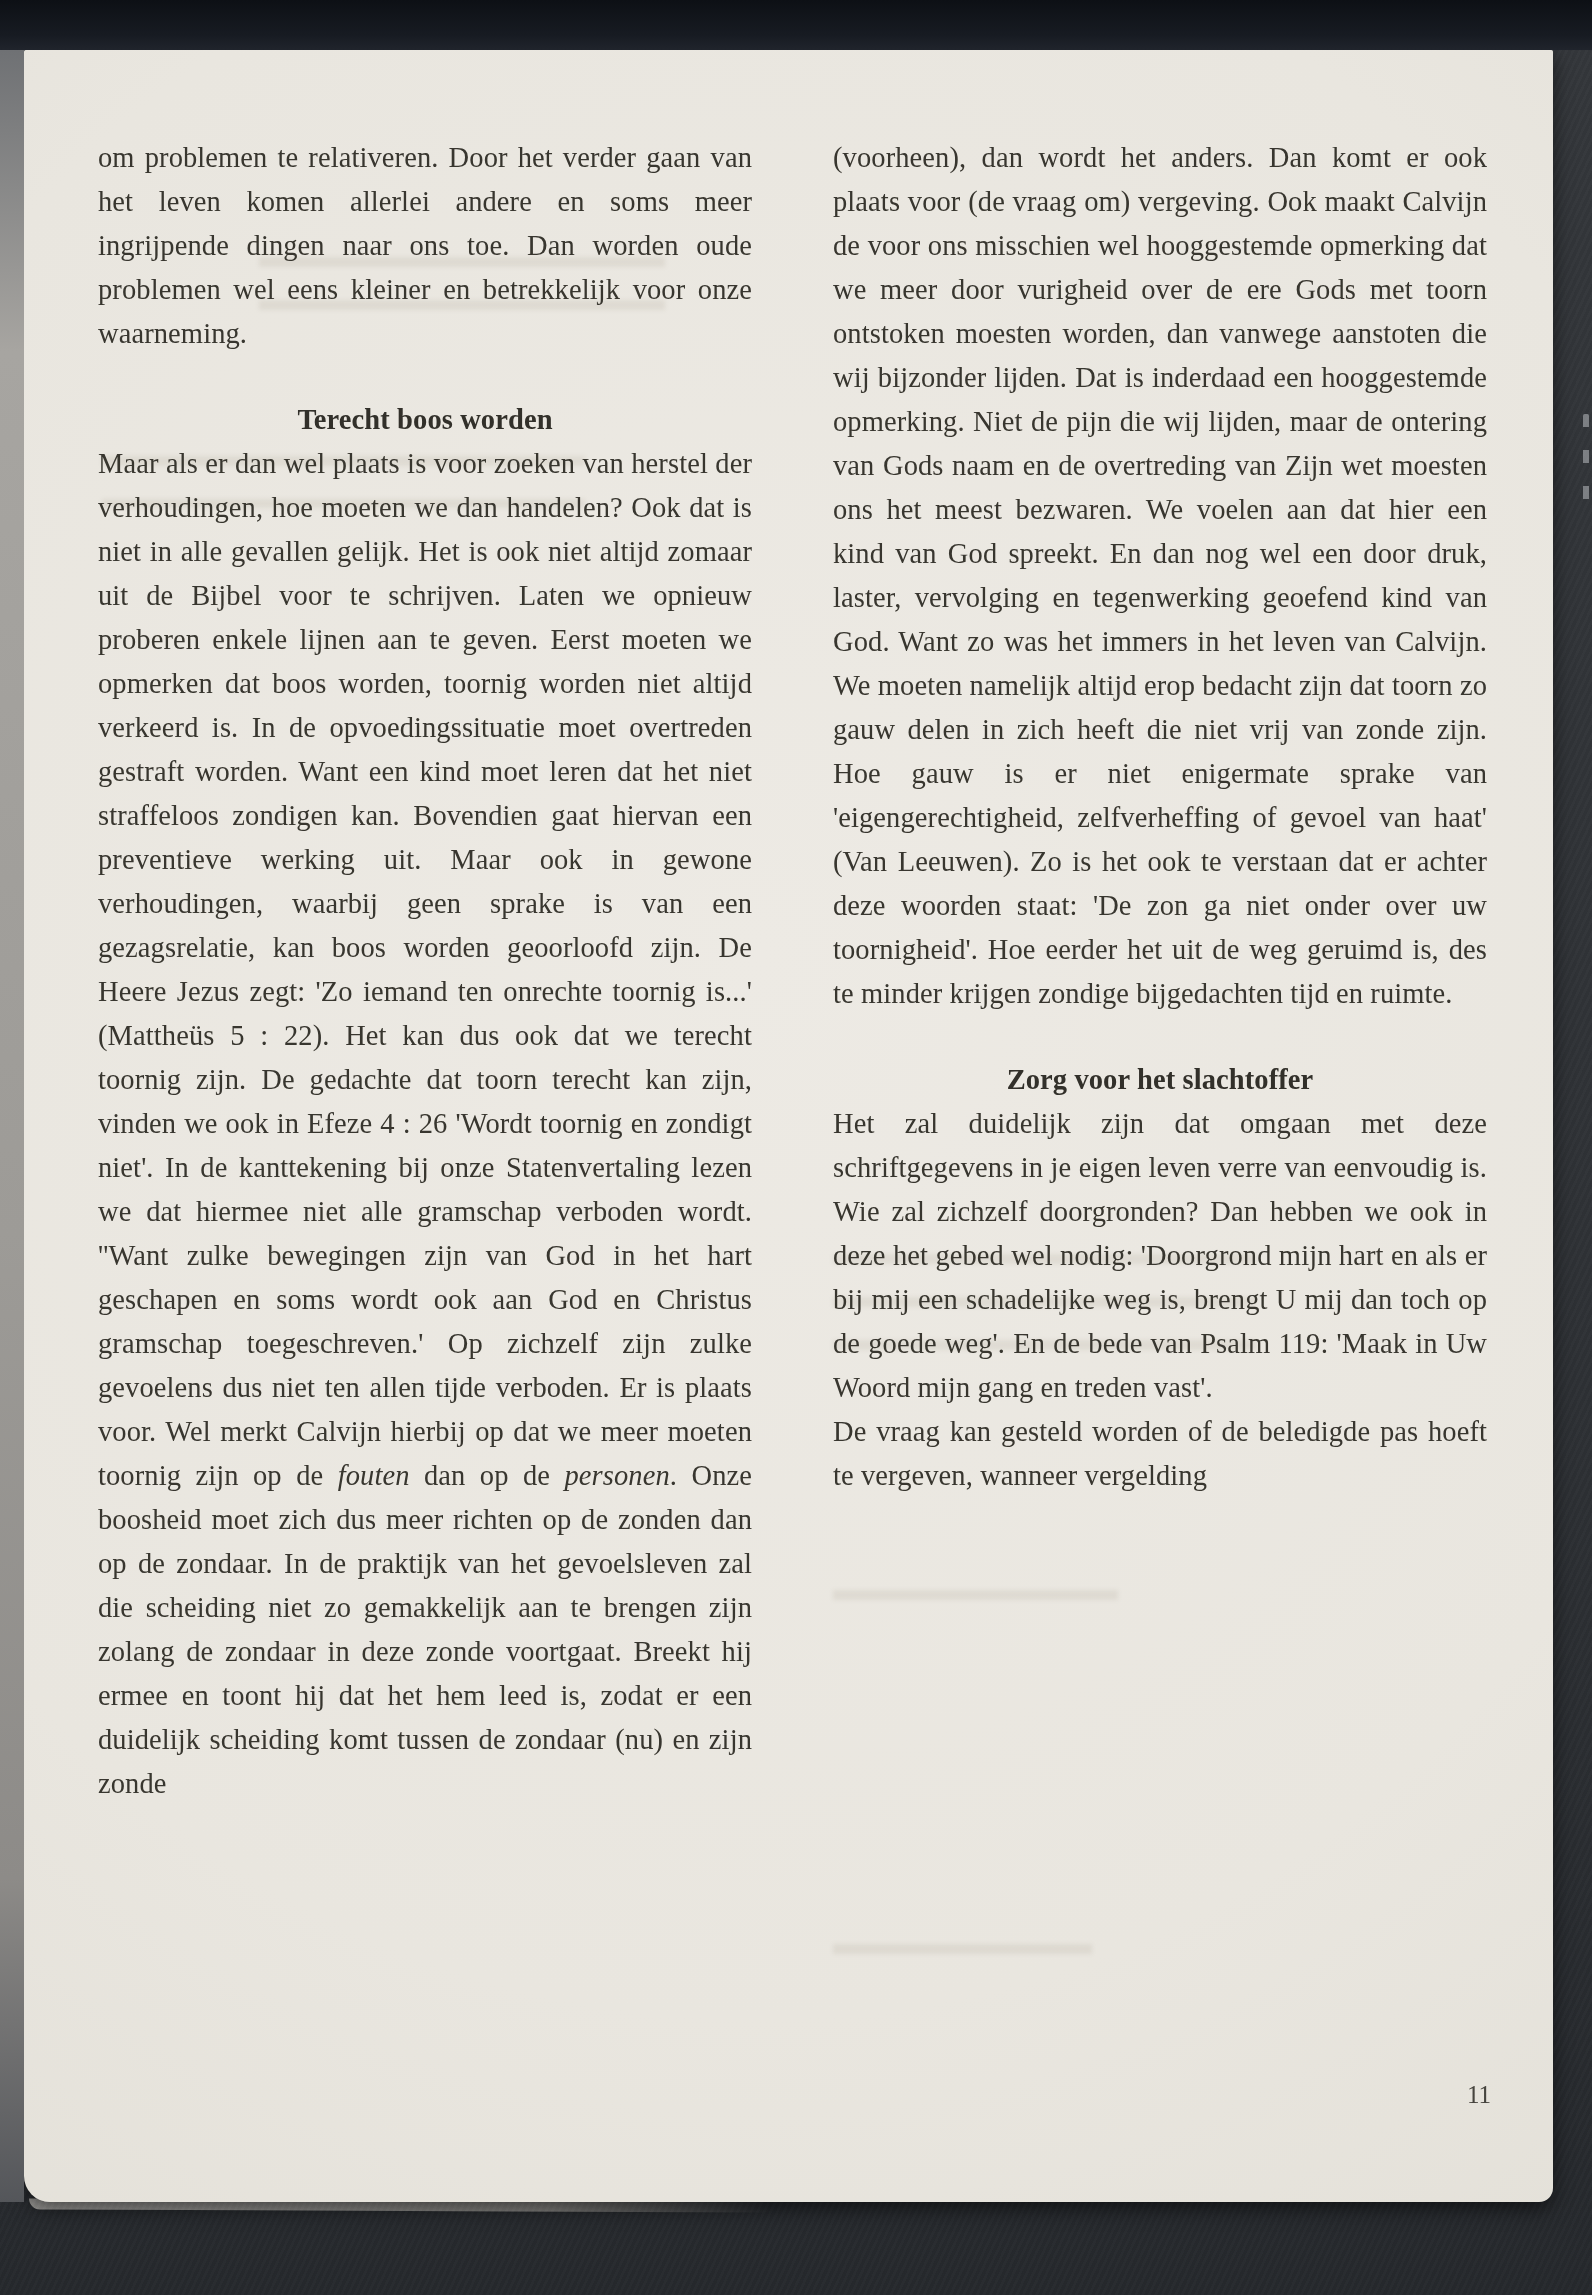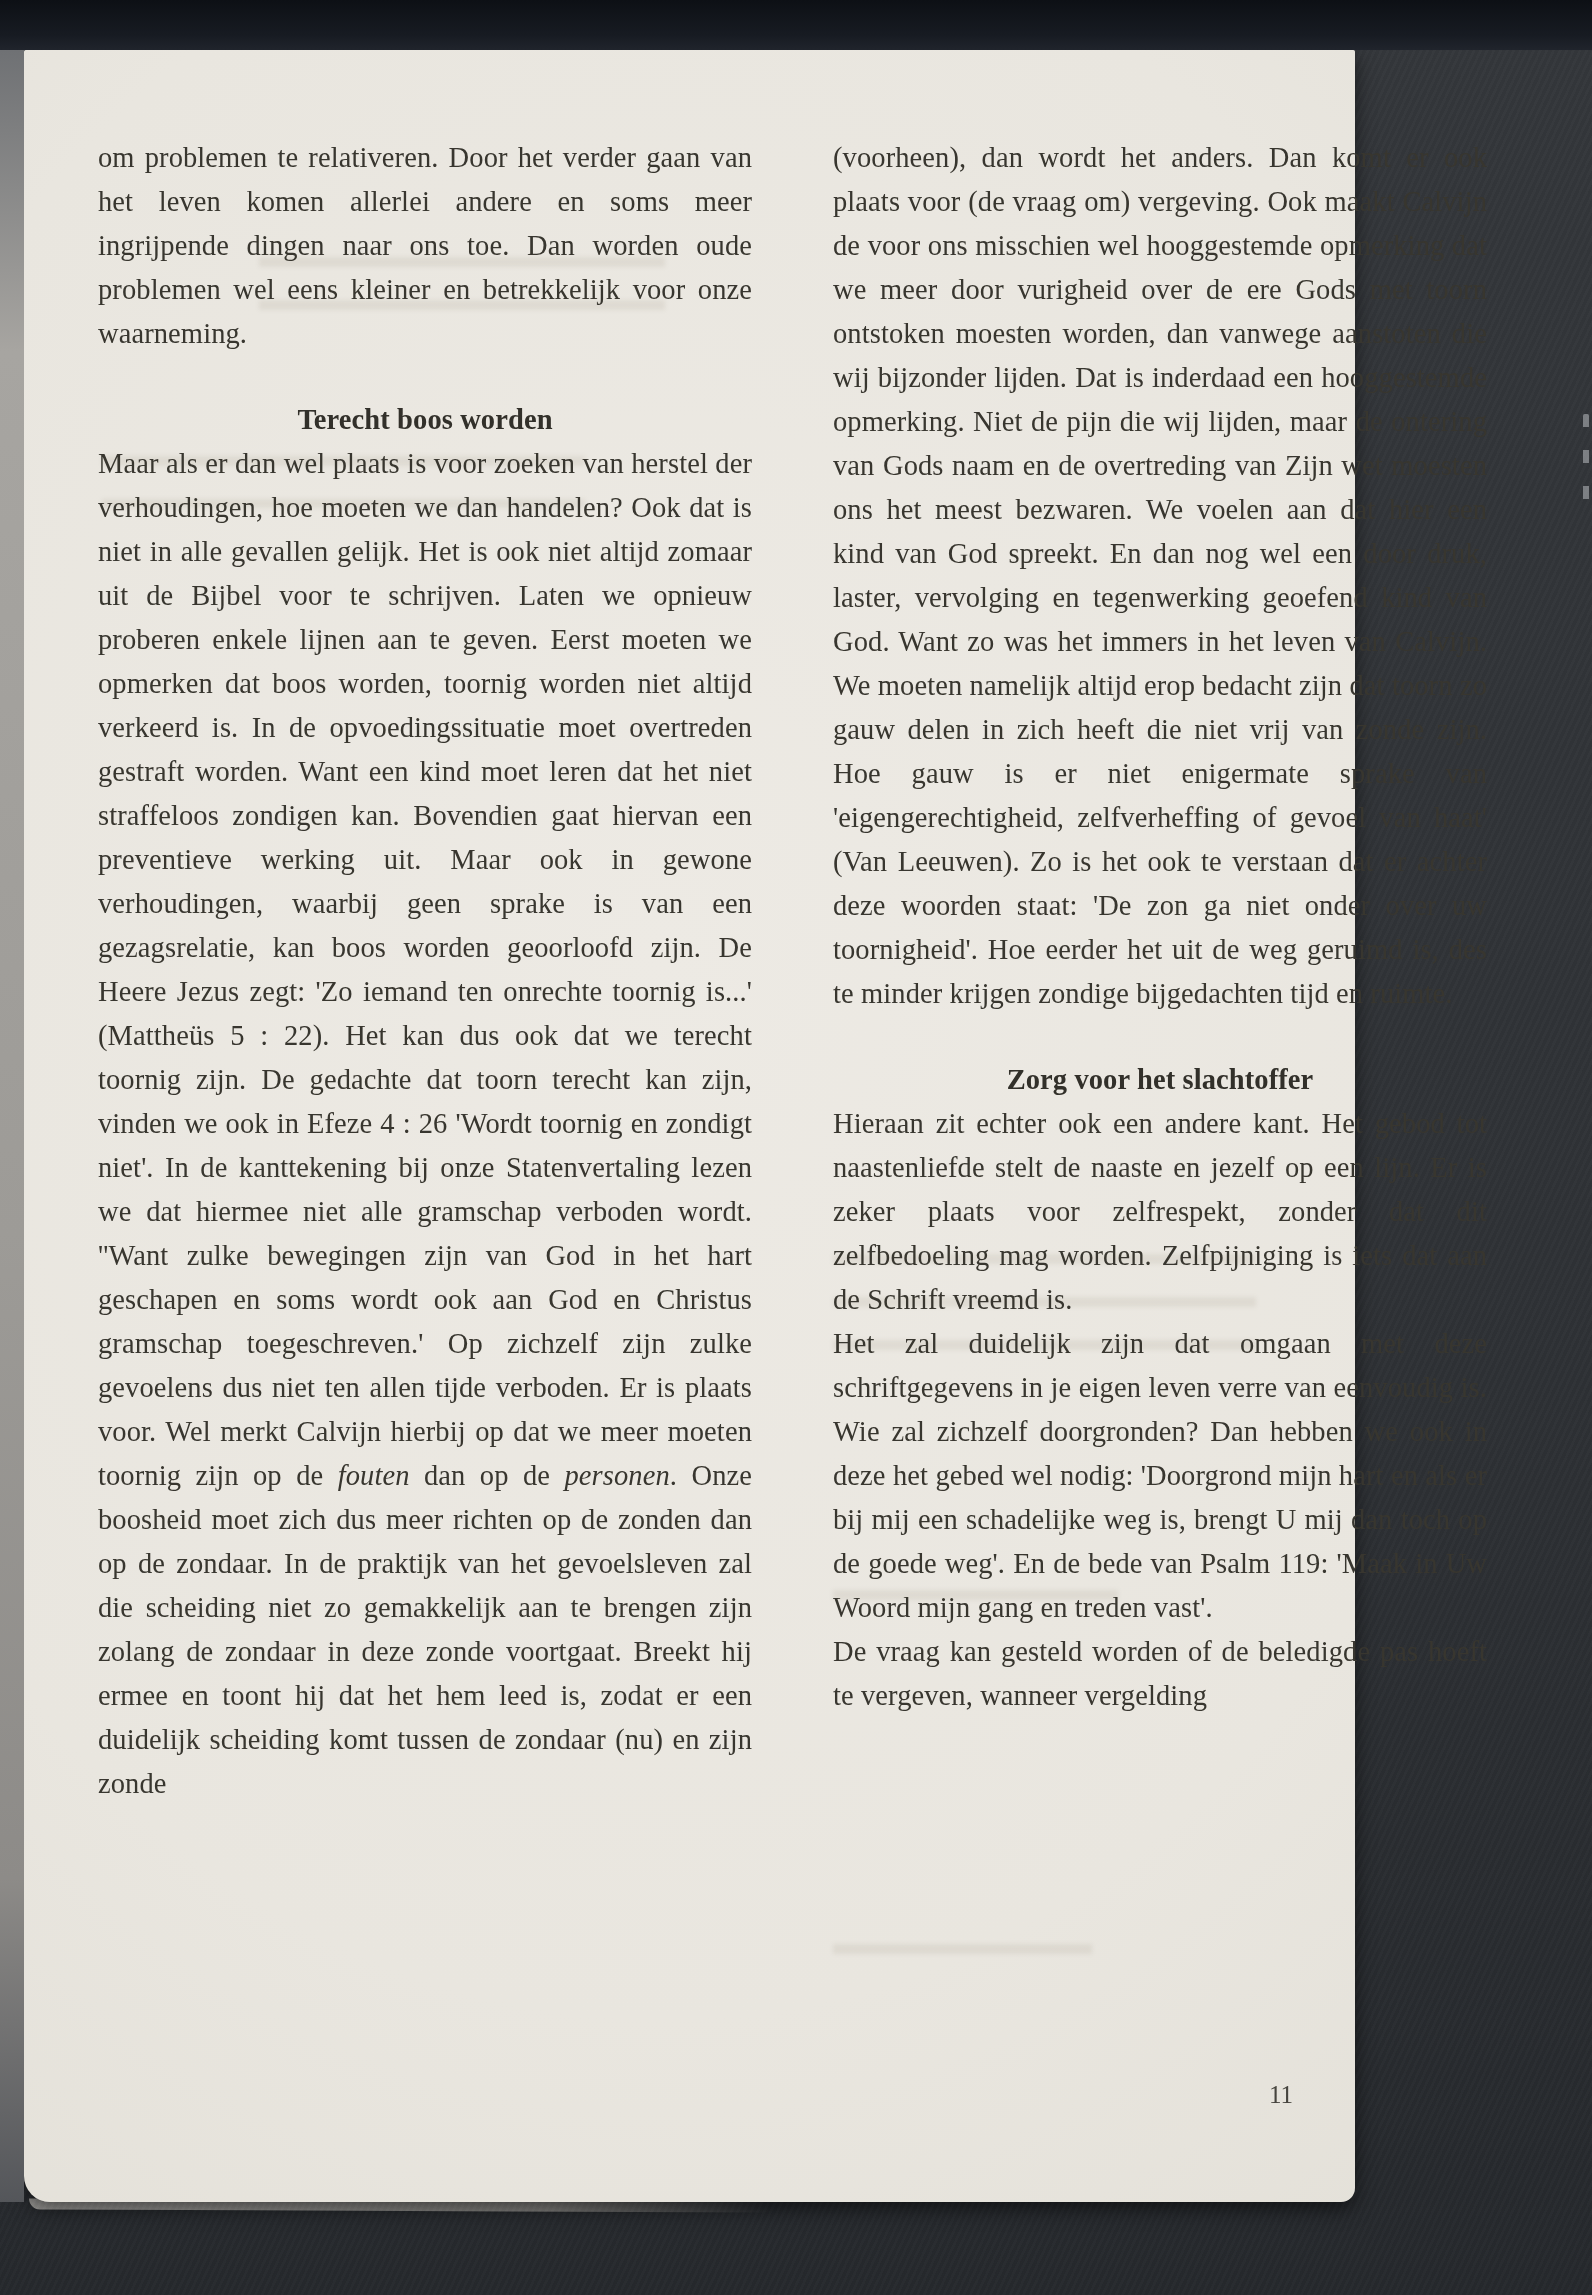--- a/index.html
+++ b/index.html
@@ -20,21 +20,21 @@
     position:absolute; top:0; left:0; width:1592px; height:50px;
     background: linear-gradient(180deg, #0d1015 0%, #171b22 70%, #20242c 100%);
     z-index:3;
   }
   .left-strip {
     position:absolute; left:0; top:50px; width:24px; height:2152px;
     background: linear-gradient(180deg, #6f7174 0%, #a7a5a1 14%, #9d9b97 55%, #8d8b88 85%, #54565a 100%);
     z-index:2;
   }
   .paper {
-    position:absolute; left:24px; top:50px; width:1331px; height:2152px;
+    position:absolute; left:24px; top:50px; width:1529px; height:2152px;
     background: radial-gradient(ellipse 120% 90% at 48% 42%, #edeae4 0%, #e9e6df 55%, #e3e0d8 84%, #d9d5cc 100%);
     border-radius: 1.7px 1.7px 14px 26px;
     box-shadow: 0 7px 19px rgba(0,0,0,.55);
     z-index:1;
   }
   .paper-edge {
     position:absolute; left:29px; top:2200px; width:742px; height:11.2px;
     background: linear-gradient(90deg, #b2b0ac 0%, #918f8b 70%, rgba(145,143,139,0) 100%);
     border-radius: 0 0 15.5px 22.4px;
     transform: rotate(.25deg);
@@ -94,21 +94,20 @@
 
       <div class="column">
         <p>om problemen te relativeren. Door het verder gaan van het leven komen allerlei andere en soms meer ingrijpende dingen naar ons toe. Dan worden oude problemen wel eens kleiner en betrekkelijk voor onze waarneming.</p>
         <h2>Terecht boos worden</h2>
         <p>Maar als er dan wel plaats is voor zoeken van herstel der verhoudingen, hoe moeten we dan handelen? Ook dat is niet in alle gevallen gelijk. Het is ook niet altijd zomaar uit de Bijbel voor te schrijven. Laten we opnieuw proberen enkele lijnen aan te geven. Eerst moeten we opmerken dat boos worden, toornig worden niet altijd verkeerd is. In de opvoedingssituatie moet overtreden gestraft worden. Want een kind moet leren dat het niet straffeloos zondigen kan. Bovendien gaat hiervan een preventieve werking uit. Maar ook in gewone verhoudingen, waarbij geen sprake is van een gezagsrelatie, kan boos worden geoorloofd zijn. De Heere Jezus zegt: 'Zo iemand ten onrechte toornig is...' (Mattheüs 5 : 22). Het kan dus ook dat we terecht toornig zijn. De gedachte dat toorn terecht kan zijn, vinden we ook in Efeze 4 : 26 'Wordt toornig en zondigt niet'. In de kanttekening bij onze Statenvertaling lezen we dat hiermee niet alle gramschap verboden wordt. ''Want zulke bewegingen zijn van God in het hart geschapen en soms wordt ook aan God en Christus gramschap toegeschreven.' Op zichzelf zijn zulke gevoelens dus niet ten allen tijde verboden. Er is plaats voor. Wel merkt Calvijn hierbij op dat we meer moeten toornig zijn op de <i>fouten</i> dan op de <i>personen</i>. Onze boosheid moet zich dus meer richten op de zonden dan op de zondaar. In de praktijk van het gevoelsleven zal die scheiding niet zo gemakkelijk aan te brengen zijn zolang de zondaar in deze zonde voortgaat. Breekt hij ermee en toont hij dat het hem leed is, zodat er een duidelijk scheiding komt tussen de zondaar (nu) en zijn zonde</p>
       </div>
 
       <div class="column">
         <p>(voorheen), dan wordt het anders. Dan komt er ook plaats voor (de vraag om) vergeving. Ook maakt Calvijn de voor ons misschien wel hooggestemde opmerking dat we meer door vurigheid over de ere Gods met toorn ontstoken moesten worden, dan vanwege aanstoten die wij bijzonder lijden. Dat is inderdaad een hooggestemde opmerking. Niet de pijn die wij lijden, maar de ontering van Gods naam en de overtreding van Zijn wet moesten ons het meest bezwaren. We voelen aan dat hier een kind van God spreekt. En dan nog wel een door druk, laster, vervolging en tegenwerking geoefend kind van God. Want zo was het immers in het leven van Calvijn. We moeten namelijk altijd erop bedacht zijn dat toorn zo gauw delen in zich heeft die niet vrij van zonde zijn. Hoe gauw is er niet enigermate sprake van 'eigengerechtigheid, zelfverheffing of gevoel van haat' (Van Leeuwen). Zo is het ook te verstaan dat er achter deze woorden staat: 'De zon ga niet onder over uw toornigheid'. Hoe eerder het uit de weg geruimd is, des te minder krijgen zondige bijgedachten tijd en ruimte.</p>
         <h2>Zorg voor het slachtoffer</h2>
-        <p>Hieraan zit echter ook een andere kant. Het gebod tot naastenliefde stelt de naaste en jezelf op een lijn. Er is zeker plaats voor zelfrespekt, zonder dat dit zelfbedoeling mag worden. Zelfpijniging is iets dat aan de Schrift vreemd is.</p>
         <p>Het zal duidelijk zijn dat omgaan met deze schriftgegevens in je eigen leven verre van eenvoudig is. Wie zal zichzelf doorgronden? Dan hebben we ook in deze het gebed wel nodig: 'Doorgrond mijn hart en als er bij mij een schadelijke weg is, brengt U mij dan toch op de goede weg'. En de bede van Psalm 119: 'Maak in Uw Woord mijn gang en treden vast'.</p>
         <p>De vraag kan gesteld worden of de beledigde pas hoeft te vergeven, wanneer vergelding</p>
       </div>
 
     </div>
 
     <div class="page-number">11</div>
 
   </div>
 </div>

